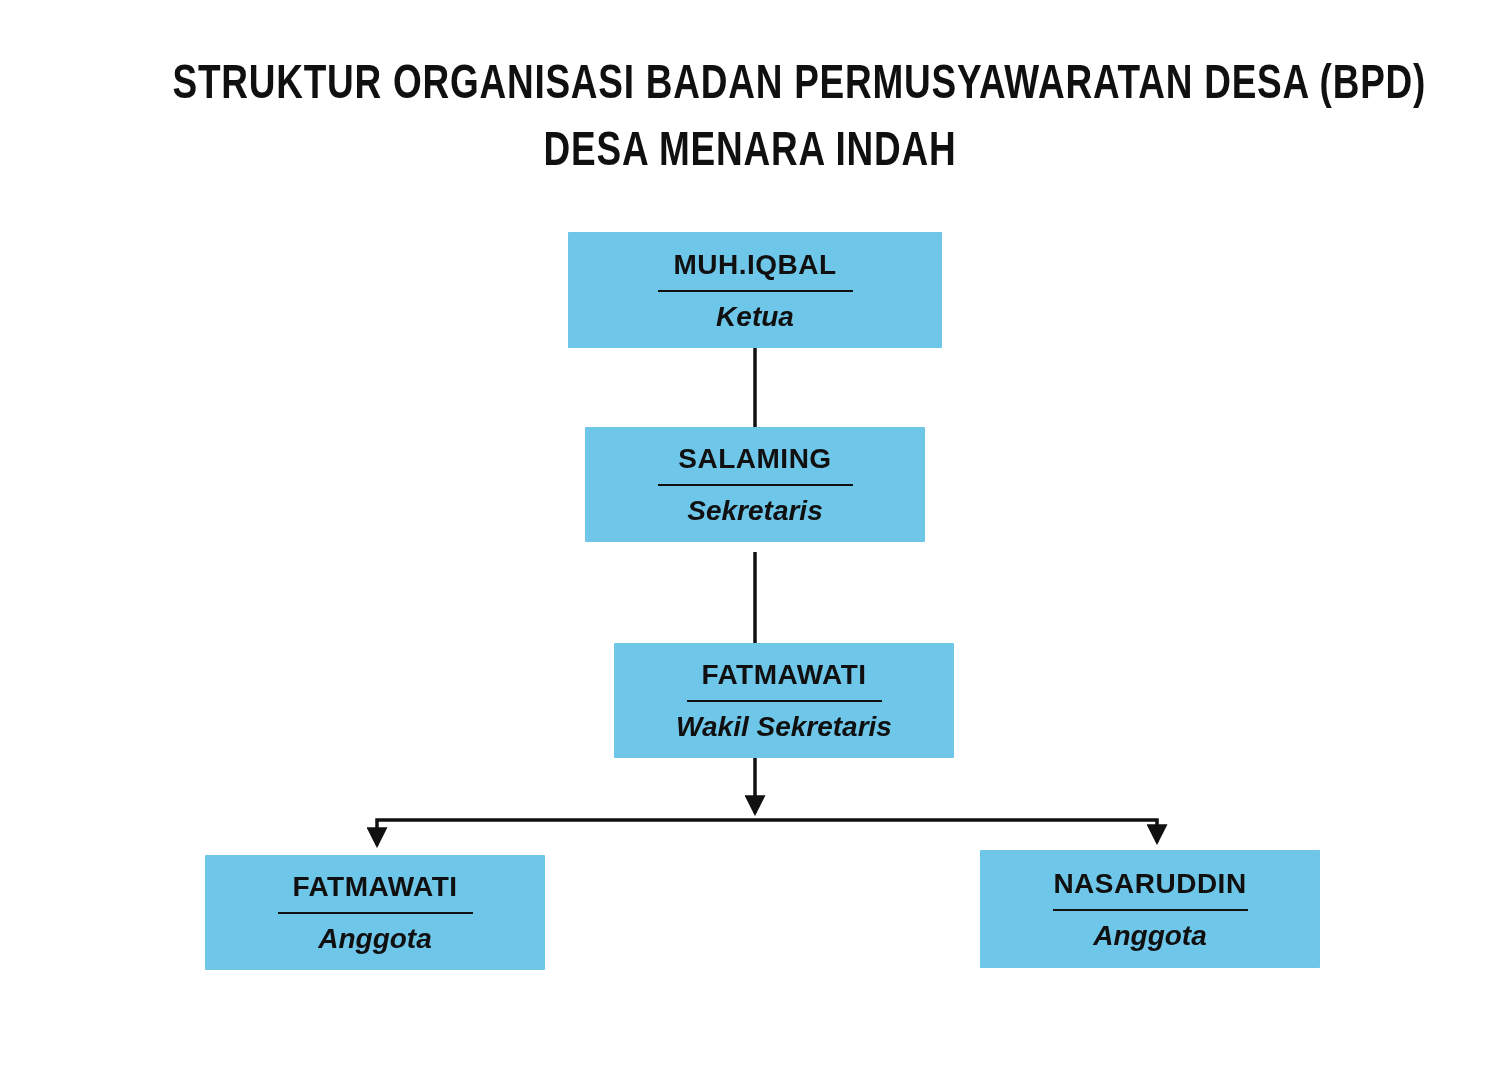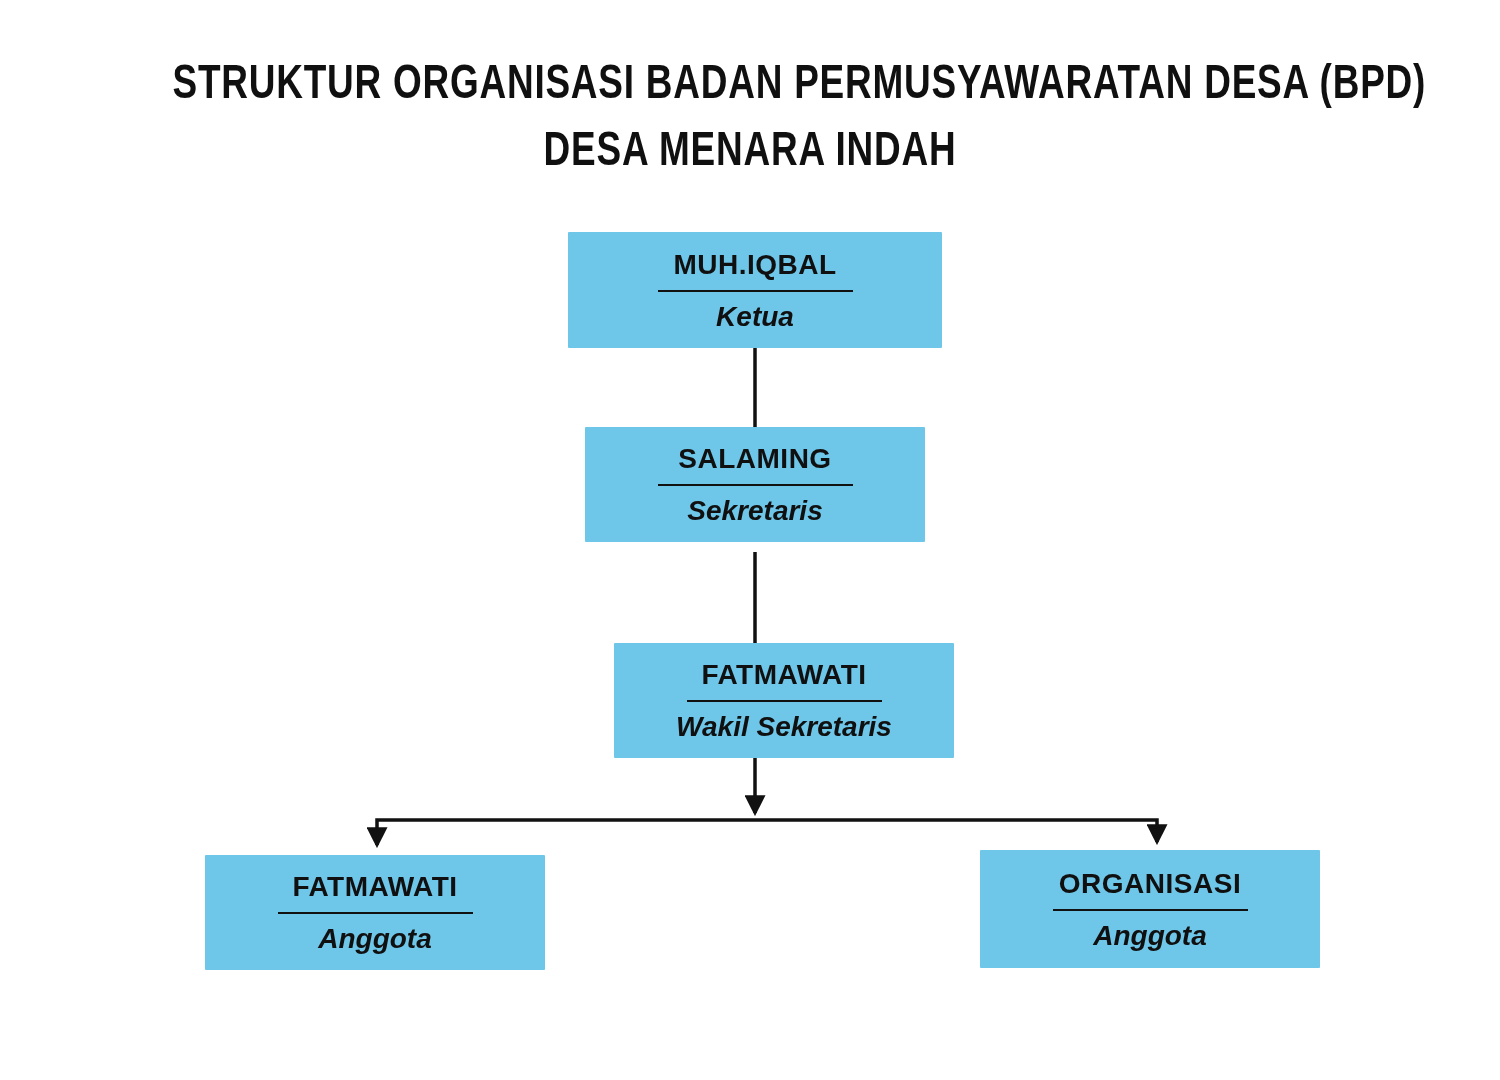--- a/index.html
+++ b/index.html
@@ -118,18 +118,18 @@
     <div class="node-role">Wakil Sekretaris</div>
   </div>
 
   <div class="node" style="left:205px; top:855px; width:340px; height:115px;">
     <div class="node-name">FATMAWATI</div>
     <div class="node-divider"></div>
     <div class="node-role">Anggota</div>
   </div>
 
   <div class="node" style="left:980px; top:850px; width:340px; height:118px;">
-    <div class="node-name">ORGANISASI</div>
+    <div class="node-name">NASARUDDIN</div>
     <div class="node-divider"></div>
     <div class="node-role">Anggota</div>
   </div>
 
 </div>
 
 </body></html>

